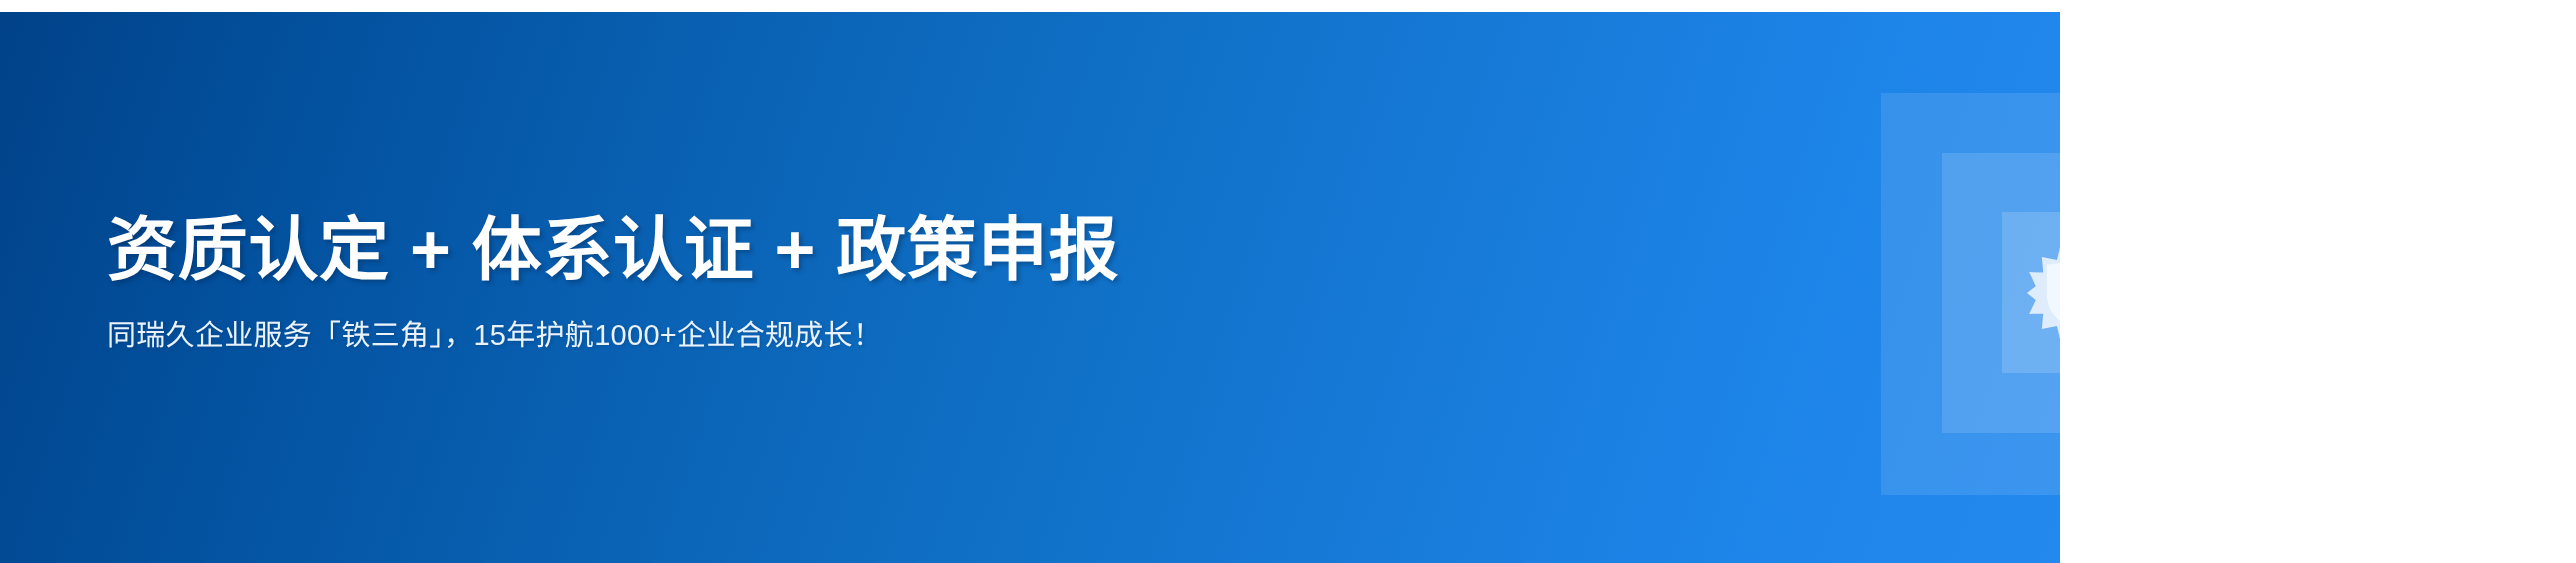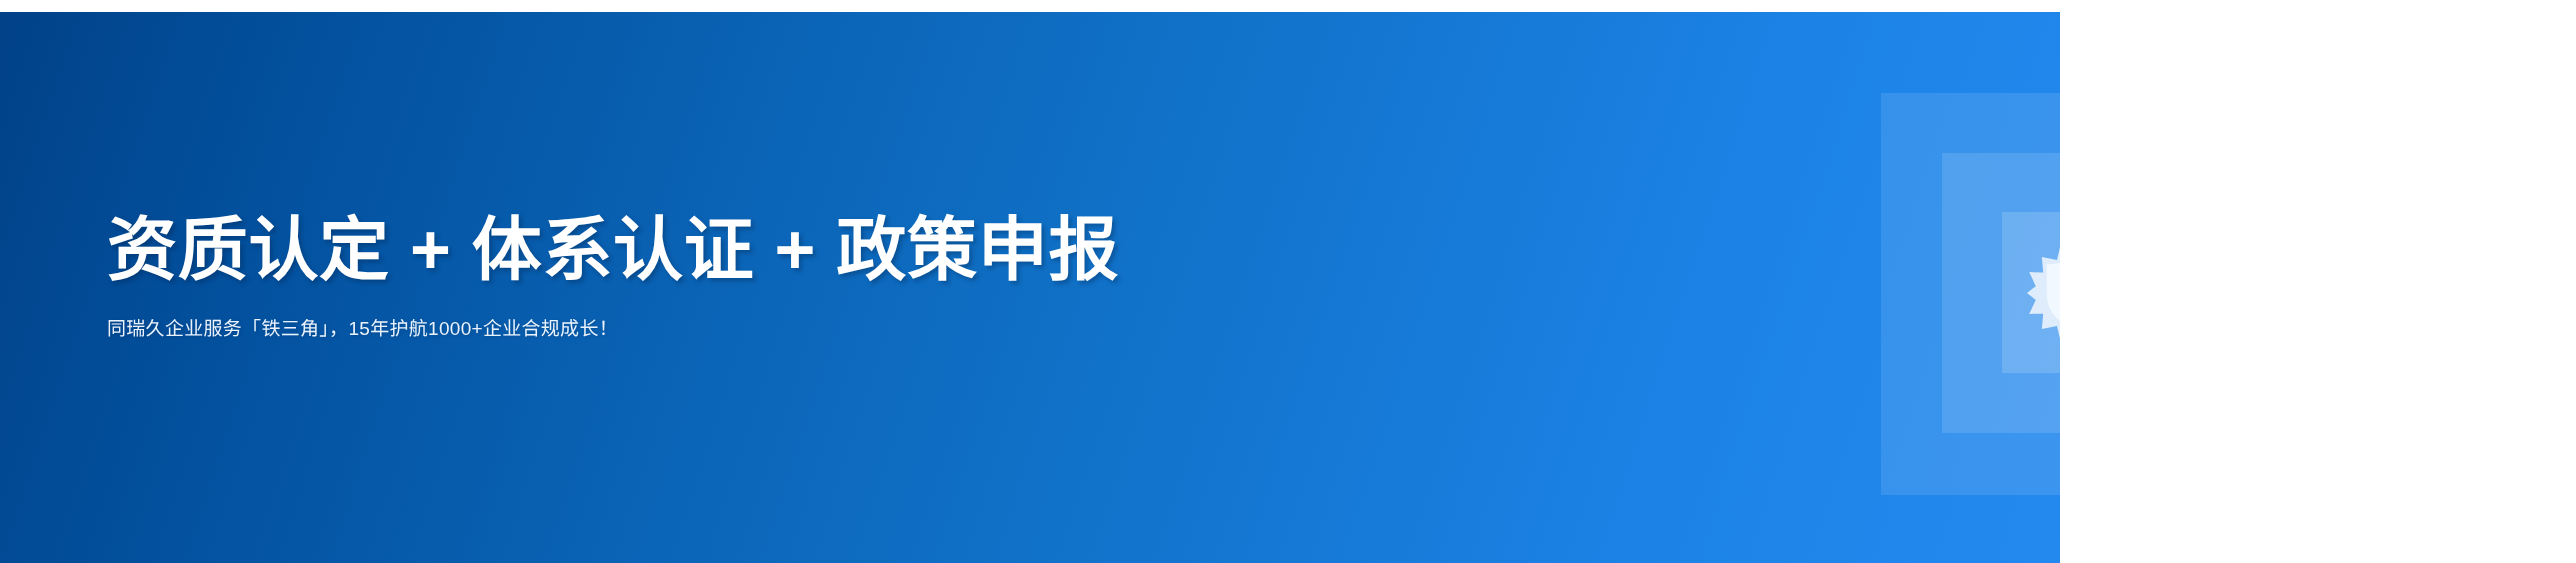--- a/index.html
+++ b/index.html
@@ -43,21 +43,21 @@
     font-weight: 700;
     color: #ffffff;
     letter-spacing: 0.7px;
     white-space: nowrap;
     text-shadow: 2.7px 3.4px 4.7px rgba(0, 26, 60, 0.30);
   }
 
   .subheadline {
     margin: 0;
     padding-top: 28px;
-    font-size: 19px;
+    font-size: 29px;
     line-height: 1.25;
     font-weight: 400;
     color: #eaf3fd;
     letter-spacing: 0.3px;
     white-space: nowrap;
     text-shadow: 1.3px 1.3px 3.4px rgba(0, 26, 60, 0.22);
   }
 
   
   .deco {

